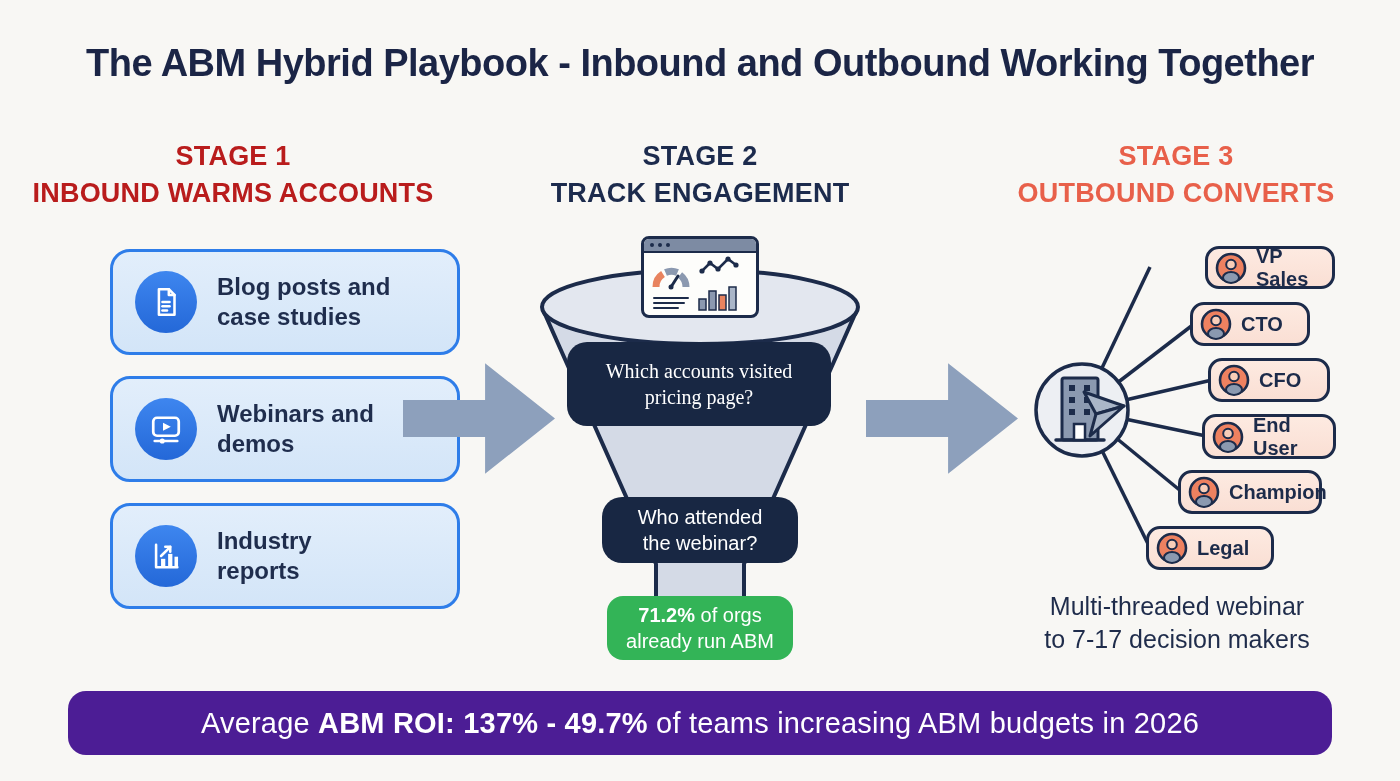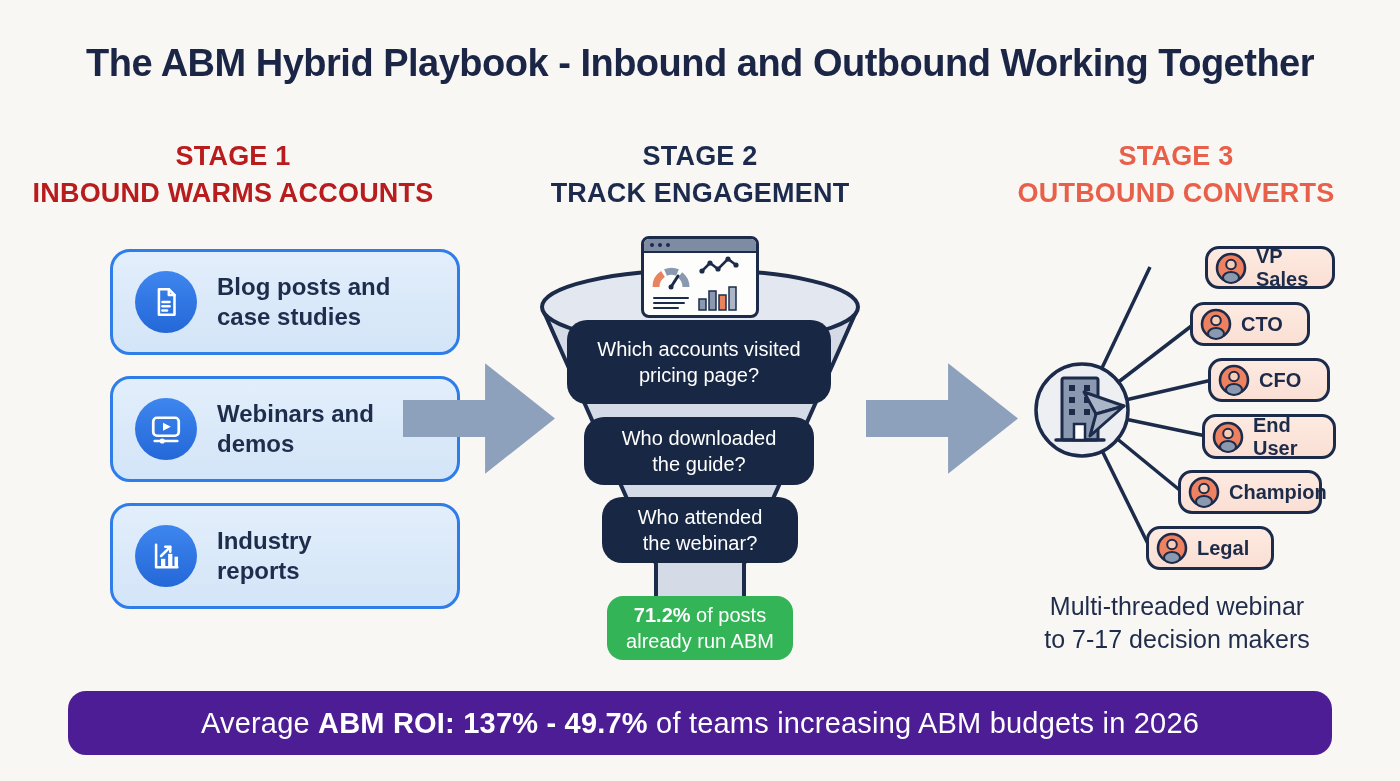--- a/index.html
+++ b/index.html
@@ -52,21 +52,21 @@
   .browser-bar {
     height:14px; background:#7d8ba3; border-bottom:2.5px solid #1c2b4a;
     display:flex; align-items:center; gap:4px; padding-left:6px;
   }
   .browser-bar i { width:4px; height:4px; border-radius:50%; background:#1c2b4a; }
   .navy-box {
     position:absolute; background:#182743; color:#fff; border-radius:20px; z-index:4;
     display:flex; flex-direction:column; align-items:center; justify-content:center;
     font-size:20px; font-weight:500; line-height:1.32; text-align:center;
   }
-  .navy-box.q0 { left:567px; top:320px; width:264px; height:84px; }
+  .navy-box.q0 { left:567px; top:342px; width:264px; height:84px;font-family:Liberation Serif, serif; }
   .navy-box.q1 { left:584px; top:417px; width:230px; height:68px; }
   .navy-box.q2 { left:602px; top:497px; width:196px; height:66px; }
   .green-box {
     position:absolute; left:607px; top:596px; width:186px; height:64px;
     background:#33b457; color:#fff; border-radius:16px; z-index:4;
     display:flex; flex-direction:column; align-items:center; justify-content:center;
     font-size:20px; font-weight:500; line-height:1.3; text-align:center;
   }
   .green-box b { font-weight:700; }
 
@@ -197,31 +197,27 @@
       <rect x="65" y="38" width="7" height="19" fill="#8b99b0" stroke="#1c2b4a" stroke-width="1.5"></rect>
       <rect x="75" y="42" width="7" height="15" fill="#e8835f" stroke="#1c2b4a" stroke-width="1.5"></rect>
       <rect x="85" y="34" width="7" height="23" fill="#aab6c8" stroke="#1c2b4a" stroke-width="1.5"></rect>
     </svg>
   </div>
 
   <div class="navy-box q0">
     <span>Which accounts visited</span>
     <span>pricing page?</span>
   </div>
-  <div class="navy-box q1">
-    <span>Who downloaded</span>
-    <span>the guide?</span>
-  </div>
   <div class="navy-box q2">
     <span>Who attended</span>
     <span>the webinar?</span>
   </div>
 
   <div class="green-box">
-    <span><b>71.2%</b><span> of posts</span></span>
+    <span><b>71.2%</b><span> of orgs</span></span>
     <span>already run ABM</span>
   </div>
 
   <svg class="network-svg" viewBox="0 0 390 350">
     <g stroke="#1c2b4a" stroke-width="3.5">
       <line x1="82" y1="180" x2="150" y2="37"></line>
       <line x1="82" y1="180" x2="194" y2="94"></line>
       <line x1="82" y1="180" x2="212" y2="150"></line>
       <line x1="82" y1="180" x2="206" y2="206"></line>
       <line x1="82" y1="180" x2="182" y2="262"></line>

